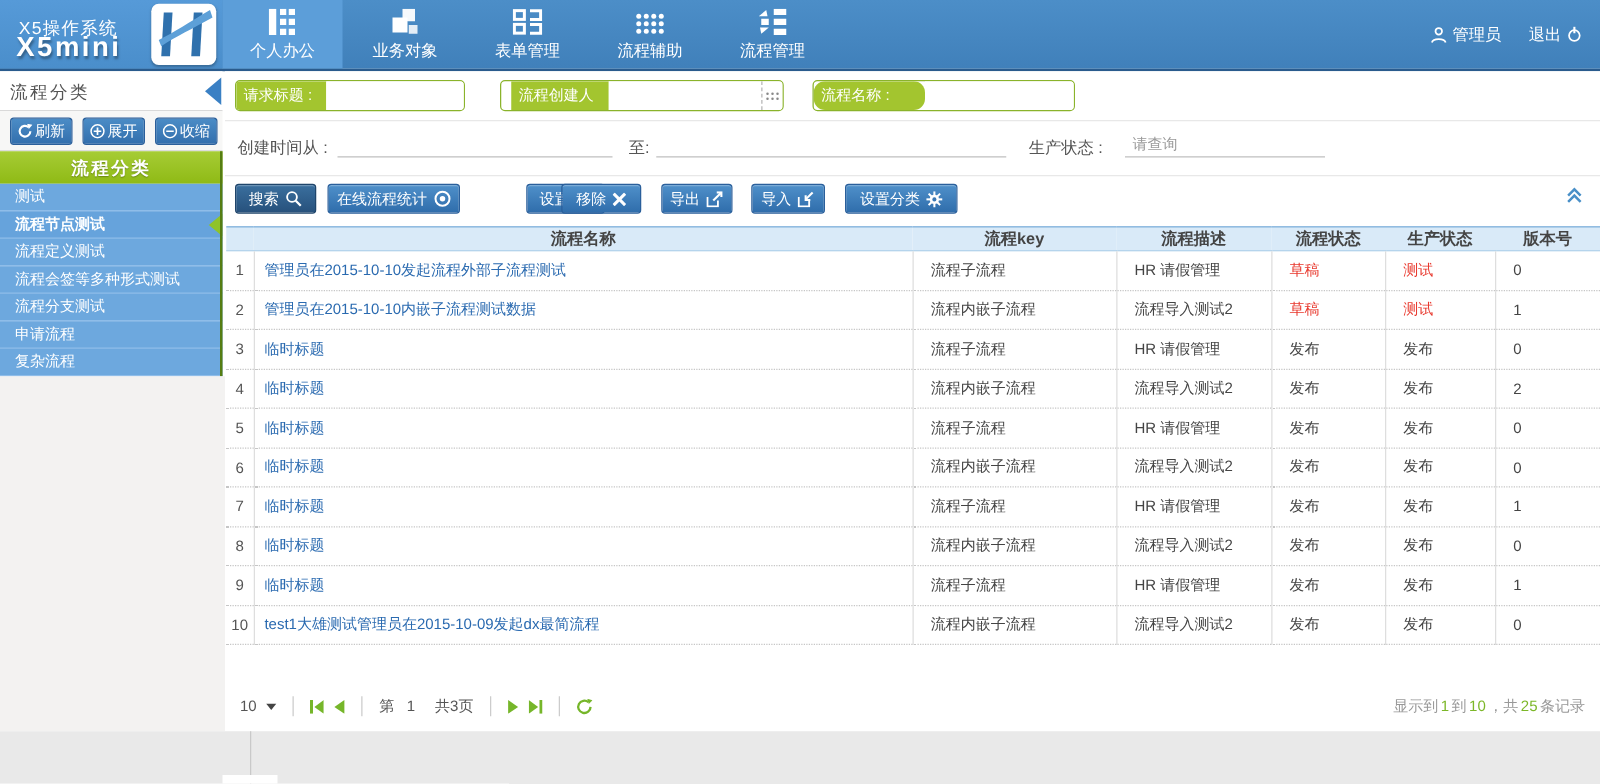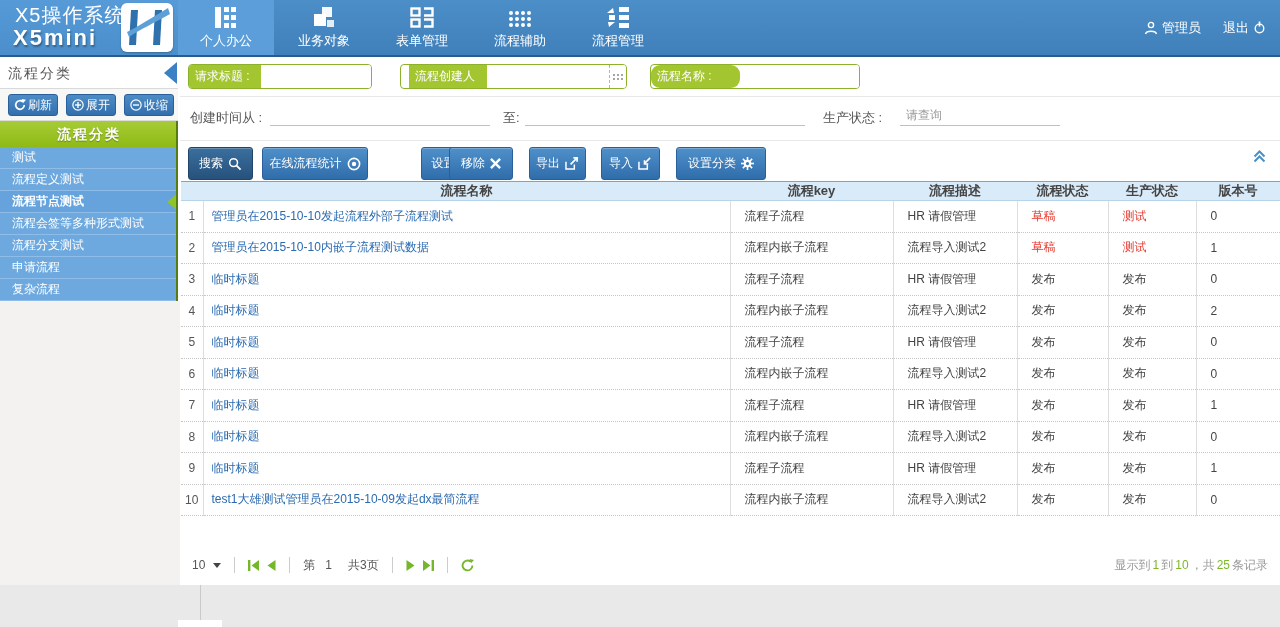--- a/index.html
+++ b/index.html
@@ -6,21 +6,21 @@
   html,body { width:1280px; height:627px; overflow:hidden;
     font-family:"Liberation Sans","DejaVu Sans",sans-serif; background:#fff; }
   body { position:relative; font-size:12px; }
 
   
   .app-header { position:absolute; left:0; top:0; width:1280px; height:55px;
     background:linear-gradient(#4c8ec8,#4080ba); }
   .header-darkline { position:absolute; left:0; top:55px; width:1280px; height:2px; background:#2a5b8d; }
   .logo-area { position:absolute; left:0; top:0; width:178px; height:55px;
     background:linear-gradient(#569ad8,#4a8ecb); }
-  .logo-title { position:absolute; left:15px; top:2px; color:#fff; font-size:20px; letter-spacing:1px; }
+  .logo-title { position:absolute; left:15px; top:14px; color:#fff; font-size:14px; letter-spacing:1px; }
   .logo-sub { position:absolute; left:13px; top:25px; color:#fff; font-size:22px; font-weight:bold;
     letter-spacing:2px; text-shadow:1px 2px 2px rgba(0,0,0,.35); }
   .logo-hbox { position:absolute; left:121px; top:3px; width:52px; height:49px;
     background:#fff; border-radius:6px; box-shadow:0 1px 2px rgba(0,0,0,.25); overflow:hidden; }
   .nav-tabs { position:absolute; left:178px; top:0; height:55px; display:flex; }
   .nav-tab { width:96px; height:55px; margin-right:2px; display:flex; flex-direction:column;
     align-items:center; justify-content:center; gap:4px; cursor:pointer; }
   .nav-tab.active { background:#5c9ed9; }
   .nav-tab .icon { height:22px; display:flex; align-items:flex-end; }
   .nav-label { color:#fff; font-size:13px; }
@@ -65,21 +65,21 @@
   .sgroup input { border:none; outline:none; flex:1; min-width:0; font-size:12px; padding:0 5px;
     font-family:inherit; }
   .sgroup .picker { width:17px; border-left:1px dashed #b4b4b4; display:flex; align-items:center;
     justify-content:center; color:#888; font-size:10px; cursor:pointer; background:#fff; }
 
   .frow2-label { position:absolute; top:52px; font-size:13px; color:#555; }
   .uline { position:absolute; top:48px; height:21px; border:none; border-bottom:1px solid #c0c0c0;
     outline:none; font-size:12px; color:#666; padding:0 6px; font-family:inherit; background:transparent; }
   .uline::placeholder { color:#999; }
 
-  .tbtn { position:absolute; top:90px; height:33px; border:1px solid #2a5f9b; border-radius:3px;
+  .tbtn { position:absolute; top:90px; height:24px; border:1px solid #2a5f9b; border-radius:3px;
     background:linear-gradient(#4f90ca,#2f6dab); color:#fff; font-size:12px;
     display:flex; align-items:center; justify-content:center; gap:5px; cursor:pointer;
     box-shadow:inset 0 1px 0 rgba(255,255,255,.25); }
   .tbtn.primary { background:linear-gradient(#3a6f9e,#27517c); border-color:#1f456b; }
   .collapse-top { position:absolute; left:1072px; top:92px; cursor:pointer; }
 
   table.grid { position:absolute; left:1px; top:124px; width:1099px; border-collapse:collapse;
     table-layout:fixed; }
   .grid thead th { height:16px; background:#d9eaf8; border-top:1px solid #6fa7d8;
     border-bottom:1px solid #b5d4ec; font-size:13px; font-weight:600; color:#444; text-align:center; }
@@ -259,22 +259,22 @@
           <circle cx="7" cy="7" r="6" fill="none" stroke="#fff" stroke-width="1.4"></circle>
           <line x1="3.5" y1="7" x2="10.5" y2="7" stroke="#fff" stroke-width="1.6"></line>
         </svg>
       </span>
       <span>收缩</span>
     </div>
   </div>
 <div class="side-green">流程分类</div>
 <div class="side-items" id="side-items">
     <div class="side-item"><span>测试</span></div>
+    <div class="side-item selected"><span>流程节点测试</span><span class="green-arrow"></span></div>
     <div class="side-item"><span>流程定义测试</span></div>
-    <div class="side-item selected"><span>流程节点测试</span><span class="green-arrow"></span></div>
     <div class="side-item"><span>流程会签等多种形式测试</span></div>
     <div class="side-item"><span>流程分支测试</span></div>
     <div class="side-item"><span>申请流程</span></div>
     <div class="side-item"><span>复杂流程</span></div>
   </div>
 <div class="side-edge"></div>
 <div class="side-rest"></div>
 
 <div class="main">
   <div id="search-groups">

